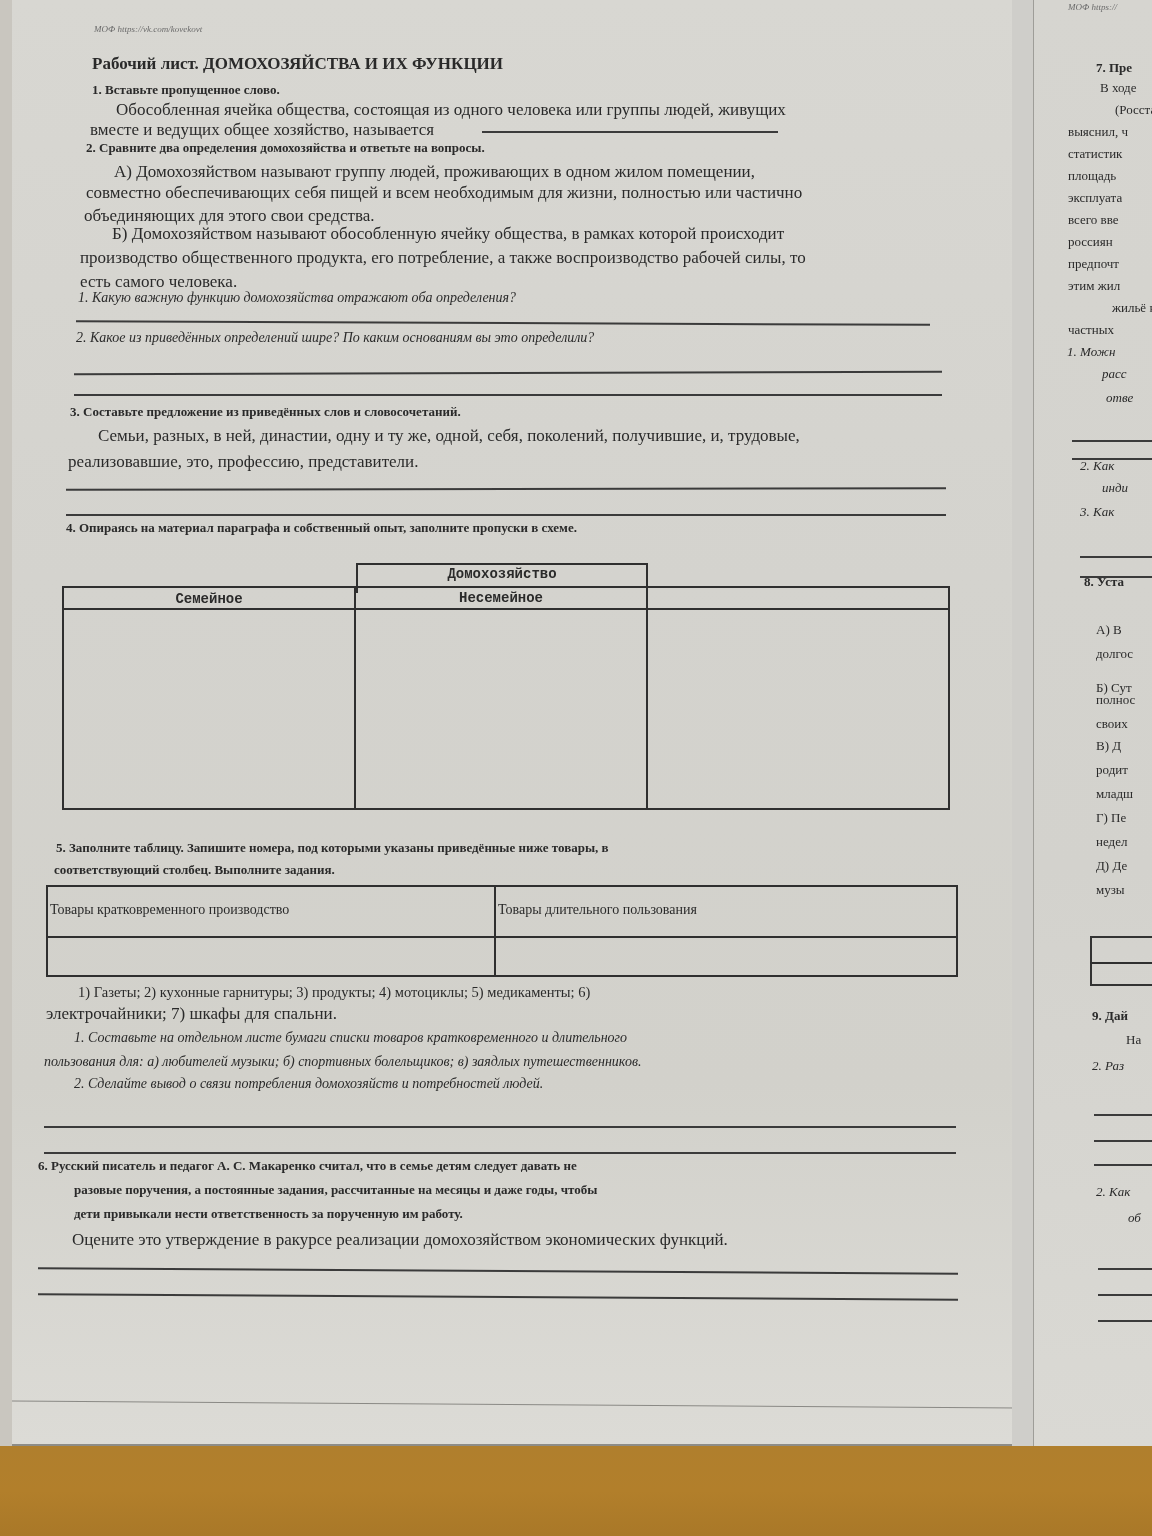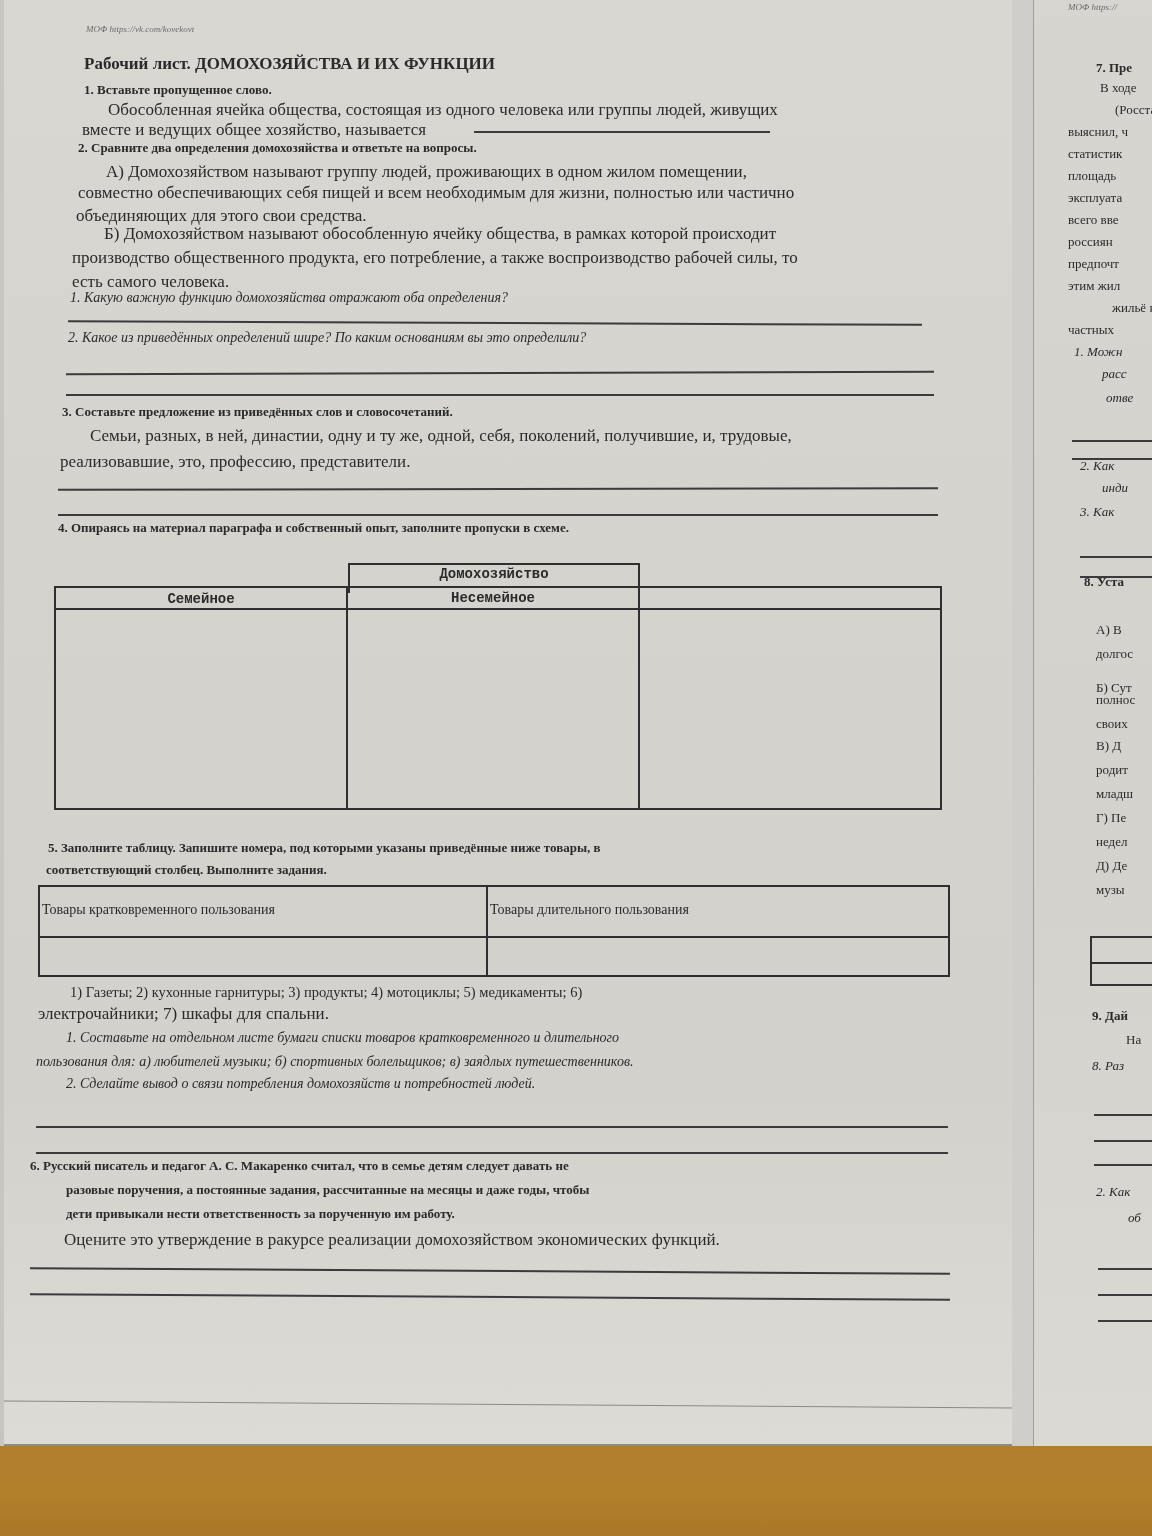--- a/index.html
+++ b/index.html
@@ -4,21 +4,21 @@
   <style>
     * { box-sizing: border-box; margin: 0; padding: 0; }
     html, body { width: 1152px; height: 1536px; overflow: hidden; }
     body {
       position: relative;
       background: #c9c6bf;
       font-family: "Liberation Serif", "DejaVu Serif", serif;
       color: #2a2a2a;
     }
     .page-left {
-      position: absolute; left: 4px; top: 0; width: 1084px; height: 1446px;
+      position: absolute; left: 12px; top: 0; width: 1084px; height: 1446px;
       background: linear-gradient(180deg, #d8d7d2 0%, #d4d3ce 40%, #d2d1cb 75%, #dcdbd6 100%);
       border-right: 1px solid #a9a8a3;
       border-bottom: 2px solid #8d8c87;
     }
     .page-gap {
       position: absolute; left: 1012px; top: 0; width: 22px; height: 1446px;
       background: #cfceca;
       border-right: 1px solid #9e9d98;
     }
     .page-right {
@@ -92,21 +92,21 @@
     <div class="abs" style="left:638px; top:614px; width:296px; height:192px;"></div>
   </div>
 
   <div class="abs b" style="left:44px; top:840px;">5. Заполните таблицу. Запишите номера, под которыми указаны приведённые ниже товары, в</div>
   <div class="abs b" style="left:42px; top:862px;">соответствующий столбец. Выполните задания.</div>
 
   <div>
     <div class="tbl" style="left:34px; top:885px; width:912px; height:92px;"></div>
     <div class="hline" style="left:34px; top:936px; width:912px;"></div>
     <div class="vline" style="left:482px; top:885px; height:92px;"></div>
-    <div class="cell-text" style="left:38px; top:902px;">Товары кратковременного пользования</div>
+    <div class="cell-text" style="left:38px; top:902px;">Товары кратковременного производство</div>
     <div class="cell-text" style="left:486px; top:902px;">Товары длительного пользования</div>
     <div class="abs" style="left:36px; top:938px; width:444px; height:37px;"></div>
     <div class="abs" style="left:484px; top:938px; width:460px; height:37px;"></div>
   </div>
 
   <div class="abs t" style="left:66px; top:984px; font-size:14.5px;">1) Газеты; 2) кухонные гарнитуры; 3) продукты; 4) мотоциклы; 5) медикаменты; 6)</div>
   <div class="abs t" style="left:34px; top:1004px;">электрочайники; 7) шкафы для спальни.</div>
   <div class="abs i" style="left:62px; top:1030px;">1. Составьте на отдельном листе бумаги списки товаров кратковременного и длительного</div>
   <div class="abs i" style="left:32px; top:1054px;">пользования для: а) любителей музыки; б) спортивных болельщиков; в) заядлых путешественников.</div>
   <div class="abs i" style="left:62px; top:1076px;">2. Сделайте вывод о связи потребления домохозяйств и потребностей людей.</div>
@@ -134,42 +134,42 @@
       <div class="r t" style="left: 34px; top: 124px;">выяснил, ч</div>
       <div class="r t" style="left: 34px; top: 146px;">статистик</div>
       <div class="r t" style="left: 34px; top: 168px;">площадь</div>
       <div class="r t" style="left: 34px; top: 190px;">эксплуата</div>
       <div class="r t" style="left: 34px; top: 212px;">всего вве</div>
       <div class="r t" style="left: 34px; top: 234px;">россиян</div>
       <div class="r t" style="left: 34px; top: 256px;">предпочт</div>
       <div class="r t" style="left: 34px; top: 278px;">этим жил</div>
       <div class="r t" style="left: 34px; top: 300px; margin-left: 44px;">жильё не</div>
       <div class="r t" style="left: 34px; top: 322px;">частных</div>
-      <div class="r i" style="left: 40px; top: 344px;">1. Можн</div>
+      <div class="r i" style="left: 33px; top: 344px;">1. Можн</div>
       <div class="r i" style="left: 68px; top: 366px;">расс</div>
       <div class="r i" style="left: 72px; top: 390px;">отве</div>
       <div class="r i" style="left: 46px; top: 458px;">2. Как</div>
       <div class="r i" style="left: 68px; top: 480px;">инди</div>
       <div class="r i" style="left: 46px; top: 504px;">3. Как</div>
       <div class="r b" style="left: 50px; top: 574px;">8. Уста</div>
       <div class="r t" style="left: 62px; top: 622px;">А)  В</div>
       <div class="r t" style="left: 62px; top: 646px;">долгос</div>
       <div class="r t" style="left: 62px; top: 668px; margin-top: 12px;">Б) Сут</div>
       <div class="r t" style="left: 62px; top: 692px;">полнос</div>
       <div class="r t" style="left: 62px; top: 716px;">своих</div>
       <div class="r t" style="left: 62px; top: 738px;">В)   Д</div>
       <div class="r t" style="left: 62px; top: 762px;">родит</div>
       <div class="r t" style="left: 62px; top: 786px;">младш</div>
       <div class="r t" style="left: 62px; top: 810px;">Г) Пе</div>
       <div class="r t" style="left: 62px; top: 834px;">недел</div>
       <div class="r t" style="left: 62px; top: 858px;">Д) Де</div>
       <div class="r t" style="left: 62px; top: 882px;">музы</div>
       <div class="r b" style="left: 58px; top: 1008px;">9. Дай</div>
       <div class="r t" style="left: 92px; top: 1032px;">На</div>
-      <div class="r i" style="left: 58px; top: 1058px;">8. Раз</div>
+      <div class="r i" style="left: 58px; top: 1058px;">2. Раз</div>
       <div class="r i" style="left: 62px; top: 1184px;">2. Как</div>
       <div class="r i" style="left: 94px; top: 1210px;">об</div>
     </div>
   <div class="line" style="left:38px; top:440px; width:80px;"></div>
   <div class="line" style="left:38px; top:458px; width:80px;"></div>
   <div class="line" style="left:46px; top:556px; width:72px;"></div>
   <div class="line" style="left:46px; top:576px; width:72px;"></div>
   <div class="abs" style="left:56px; top:936px; width:70px; height:50px; border:2px solid #333;"></div>
   <div class="hline" style="left:56px; top:962px; width:70px;"></div>
   <div class="line" style="left:60px; top:1114px; width:60px;"></div>

